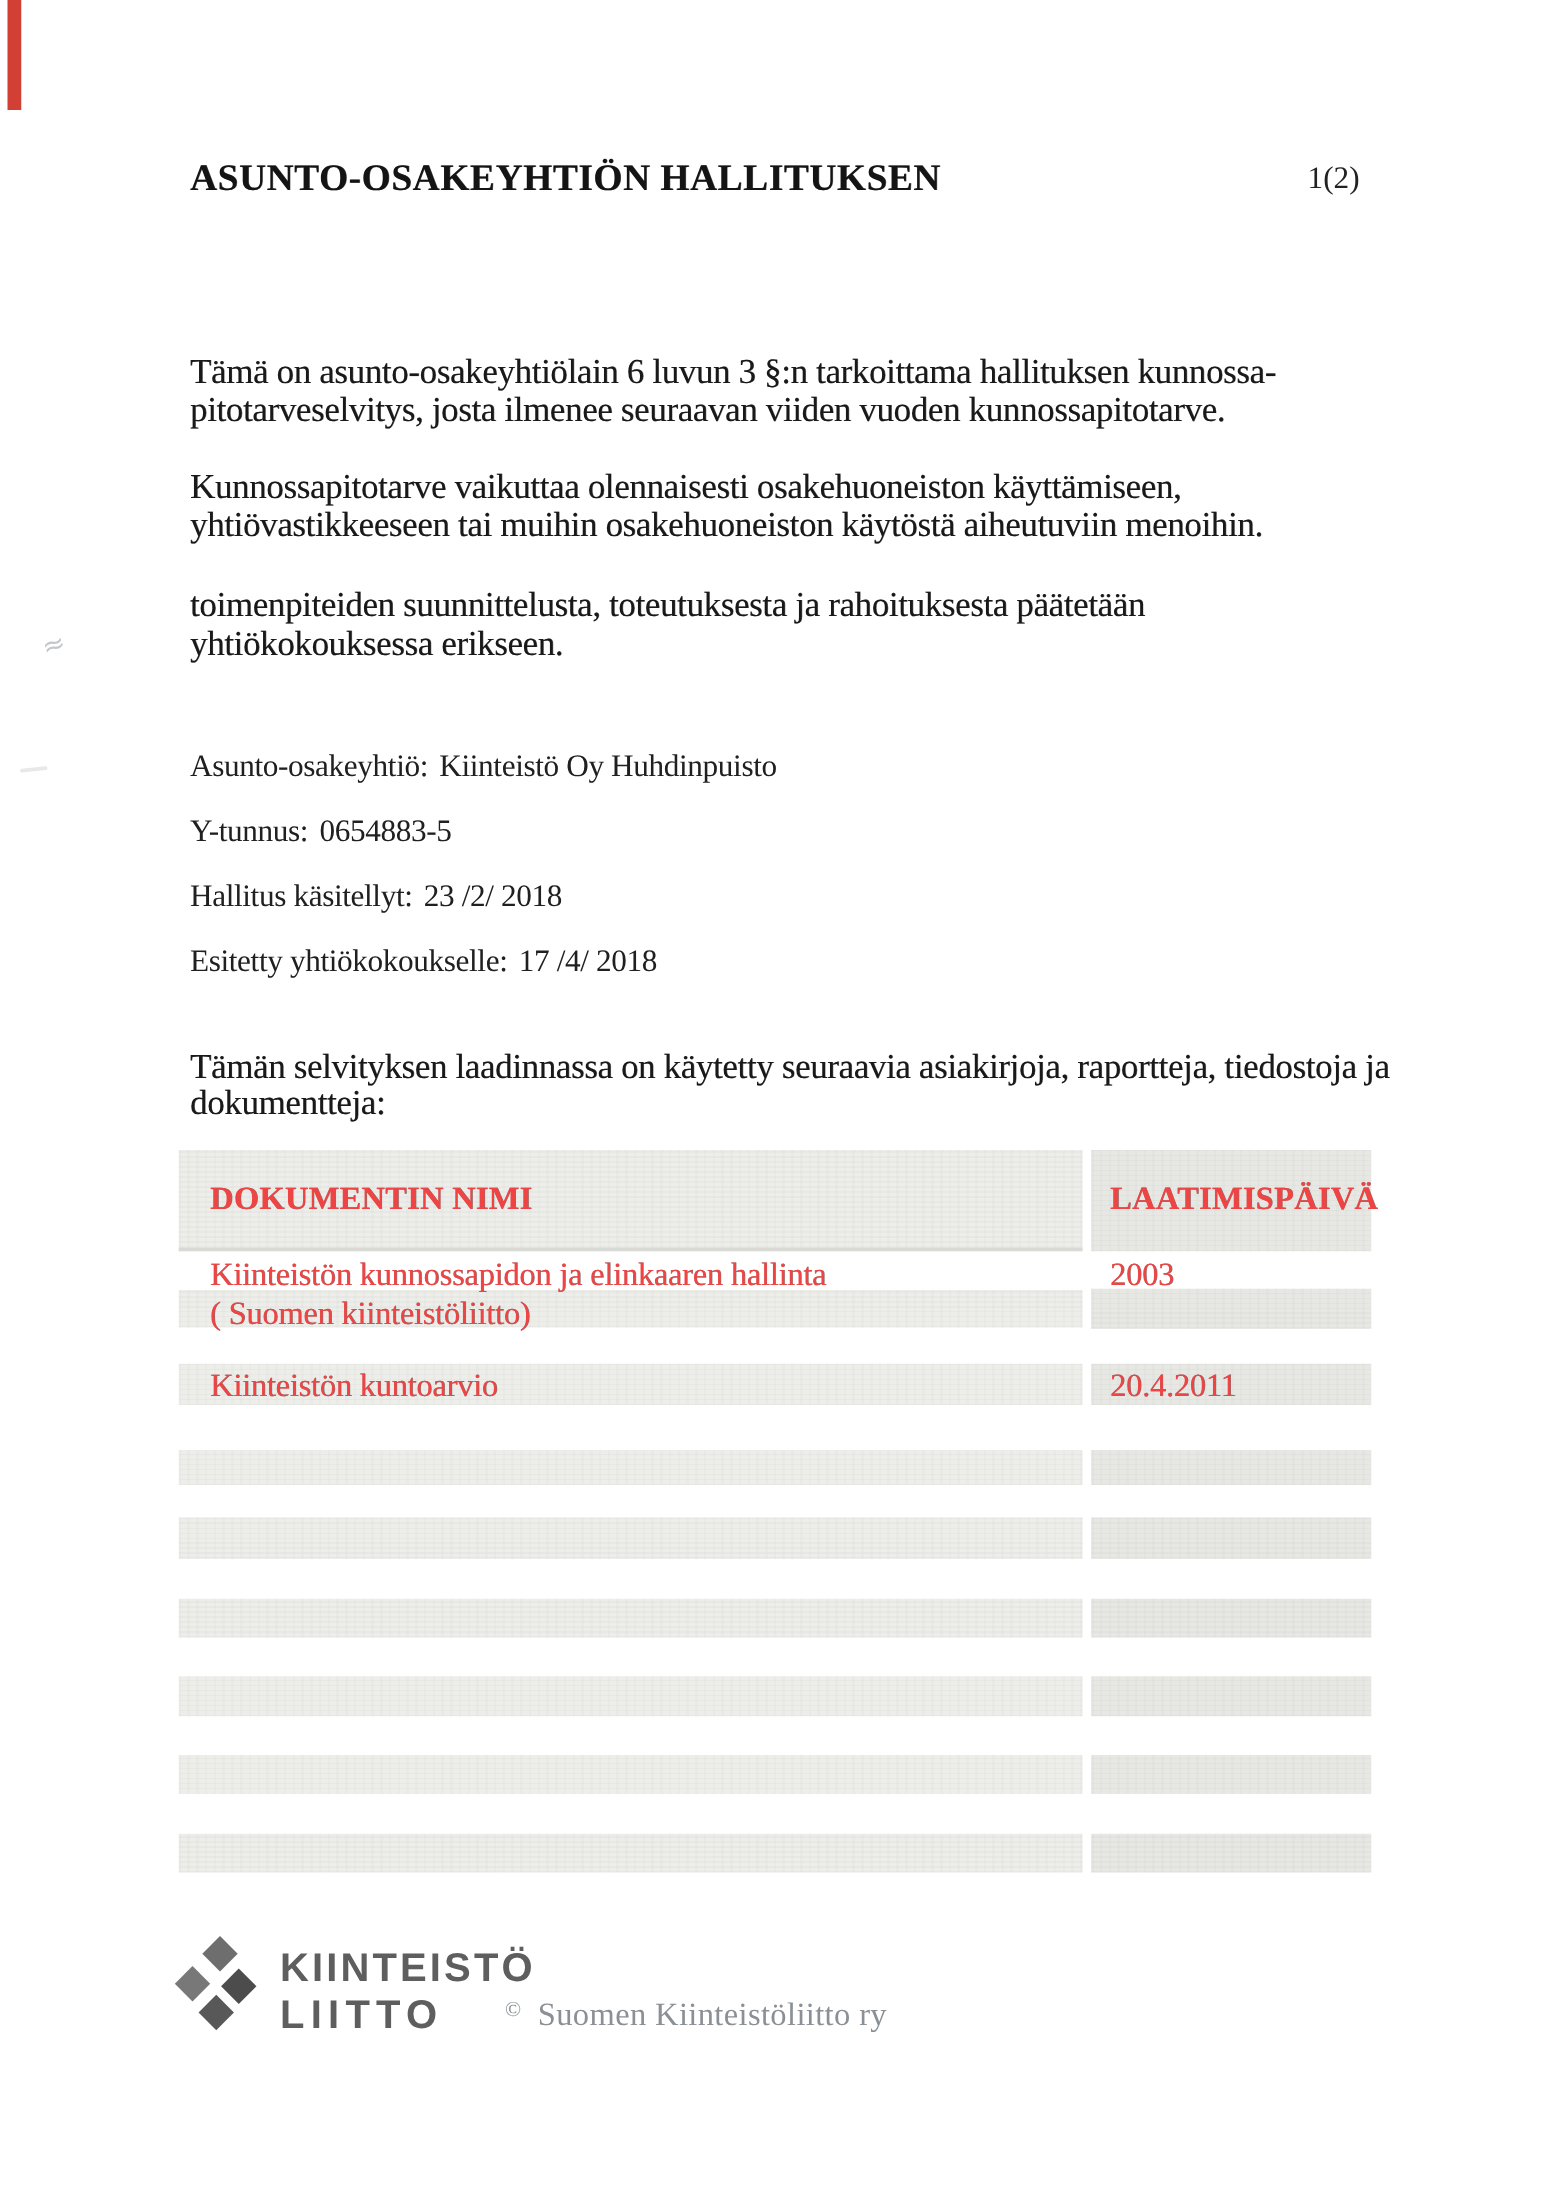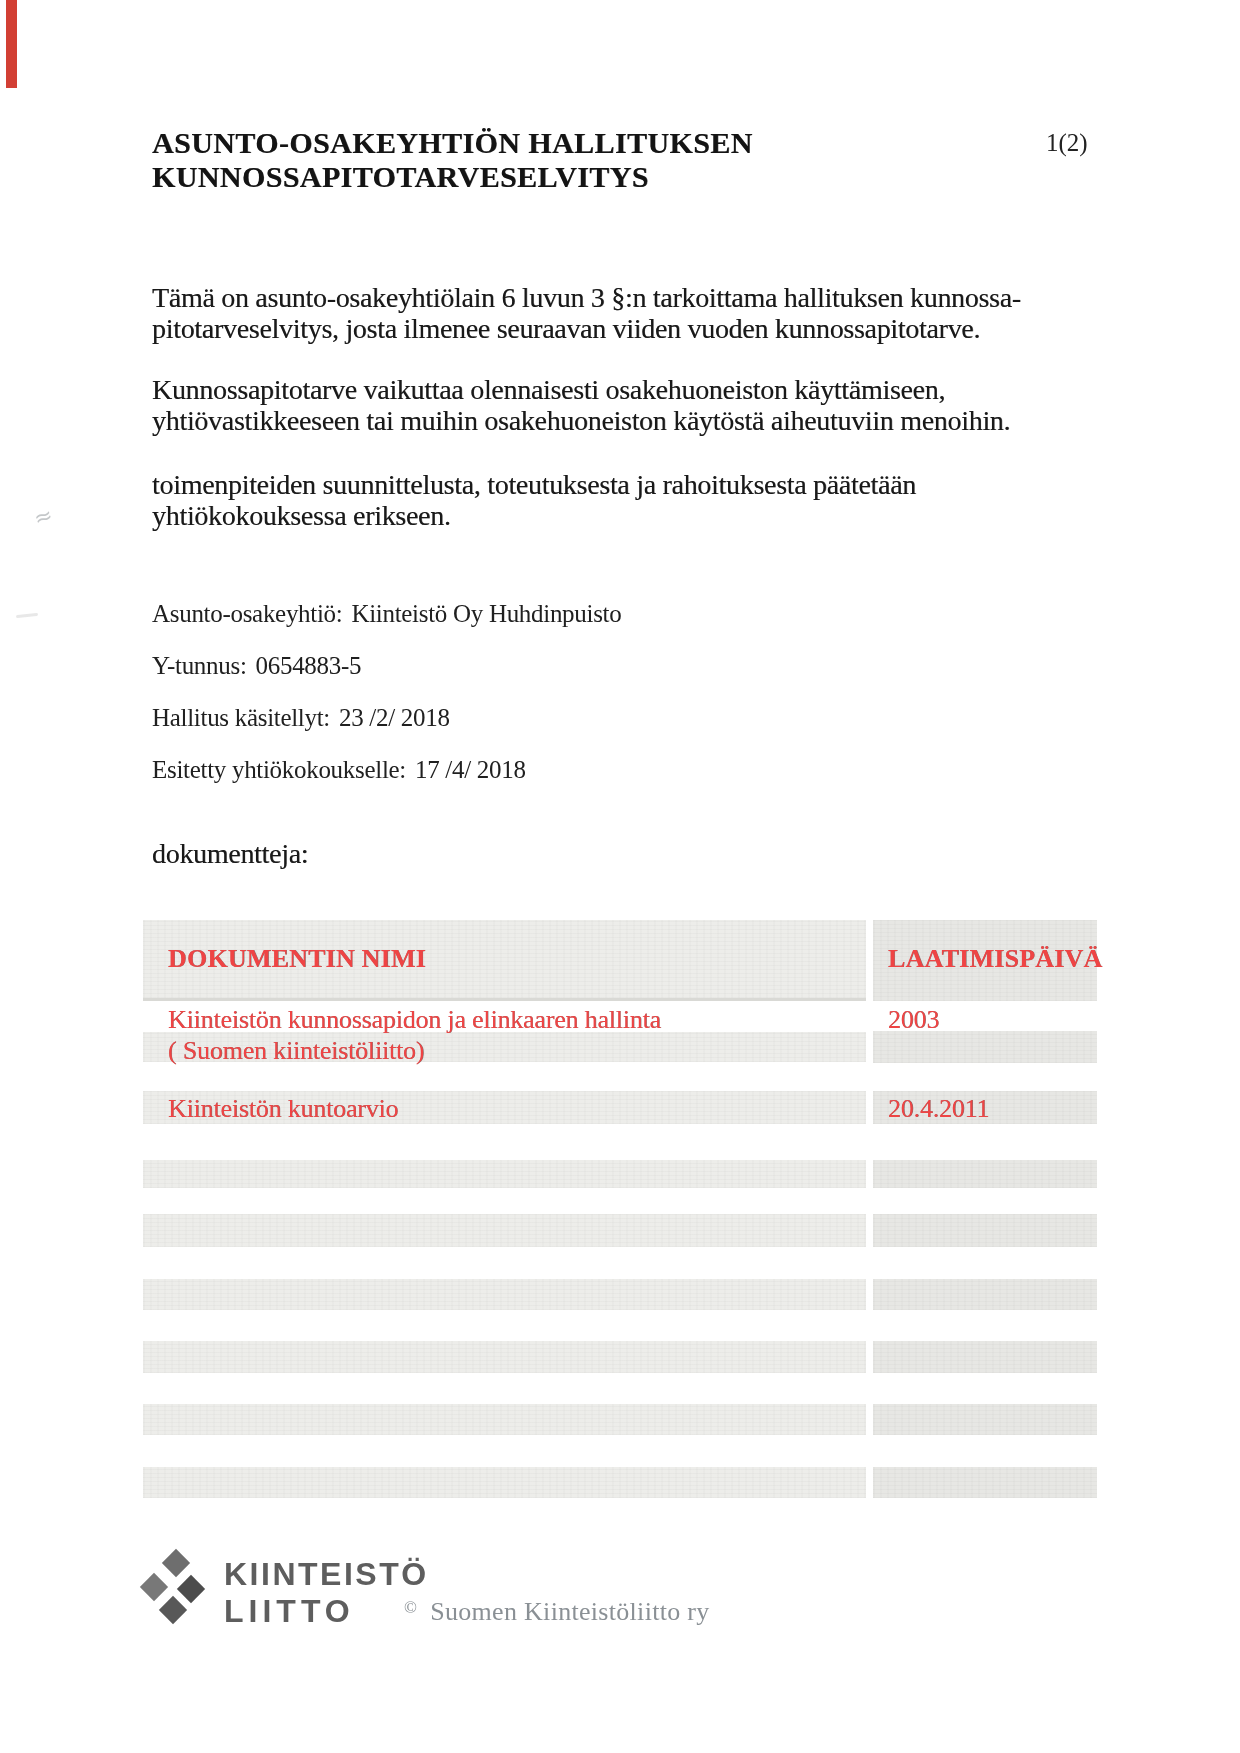--- a/index.html
+++ b/index.html
@@ -121,21 +121,20 @@
 </style>
 </head>
 <body>
 
 <div class="page">
 
   <div class="red-mark"></div>
 
   <div class="doc-title">
     <div>ASUNTO-OSAKEYHTIÖN HALLITUKSEN</div>
-    <div>KUNNOSSAPITOTARVESELVITYS</div>
   </div>
 
   <div class="page-num">1(2)</div>
 
   <div class="para para-1">
     <div>Tämä on asunto-osakeyhtiölain 6 luvun 3 §:n tarkoittama hallituksen kunnossa-</div>
     <div>pitotarveselvitys, josta ilmenee seuraavan viiden vuoden kunnossapitotarve.</div>
   </div>
 
   <div class="para para-2">
@@ -158,20 +157,21 @@
     <span>Y-tunnus:</span><span class="value">0654883-5</span>
   </div>
   <div class="field field-hallitus">
     <span>Hallitus käsitellyt:</span><span class="value">23 /2/ 2018</span>
   </div>
   <div class="field field-esitetty">
     <span>Esitetty yhtiökokoukselle:</span><span class="value">17 /4/ 2018</span>
   </div>
 
   <div class="para para-intro">
+    <div>Tämän selvityksen laadinnassa on käytetty seuraavia asiakirjoja, raportteja, tiedostoja ja</div>
     <div>dokumentteja:</div>
   </div>
 
   <div class="band band-header">
     <div class="cell l"></div>
     <div class="cell r"></div>
   </div>
   <div class="band band-row1">
     <div class="cell l"></div>
     <div class="cell r"></div>

